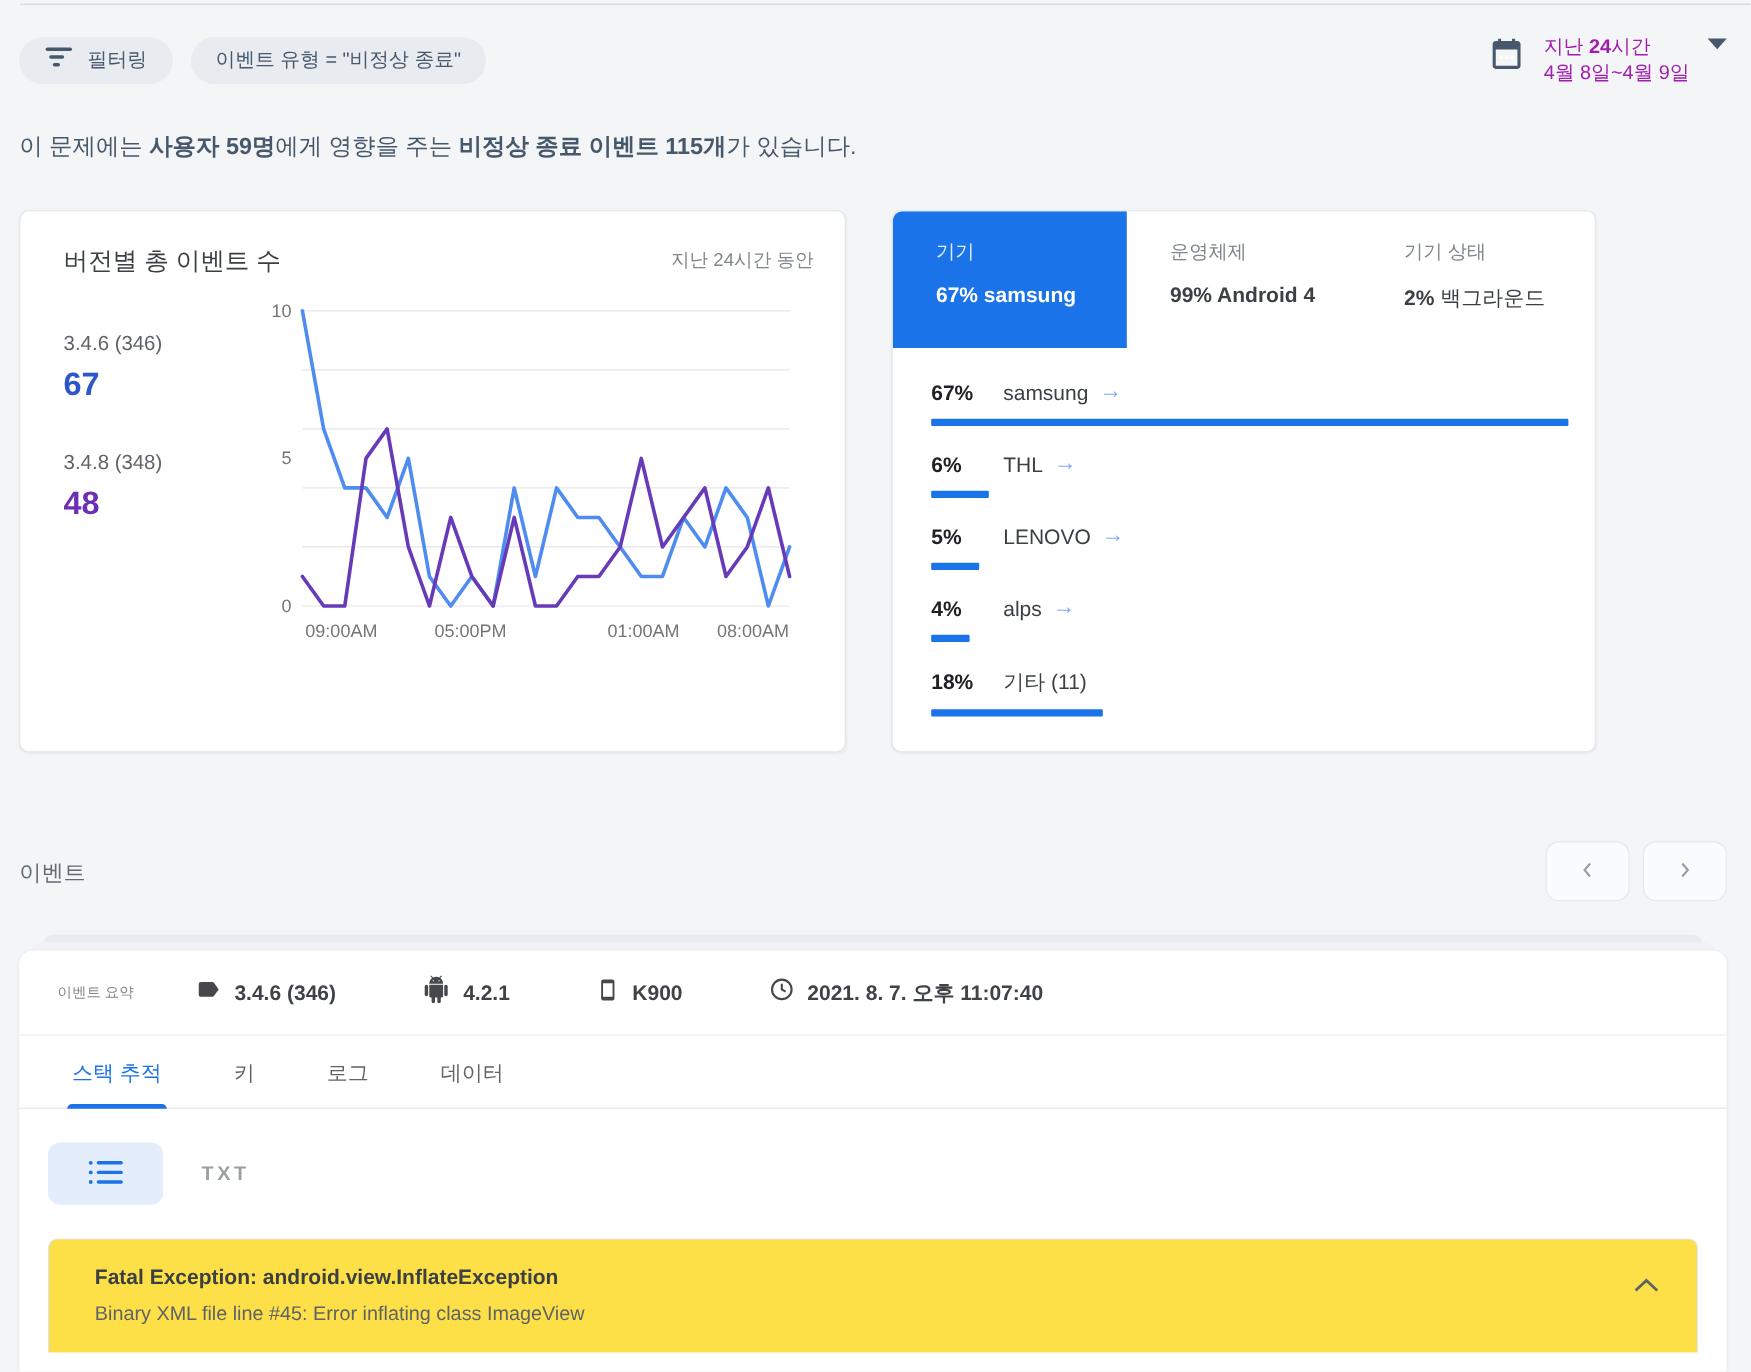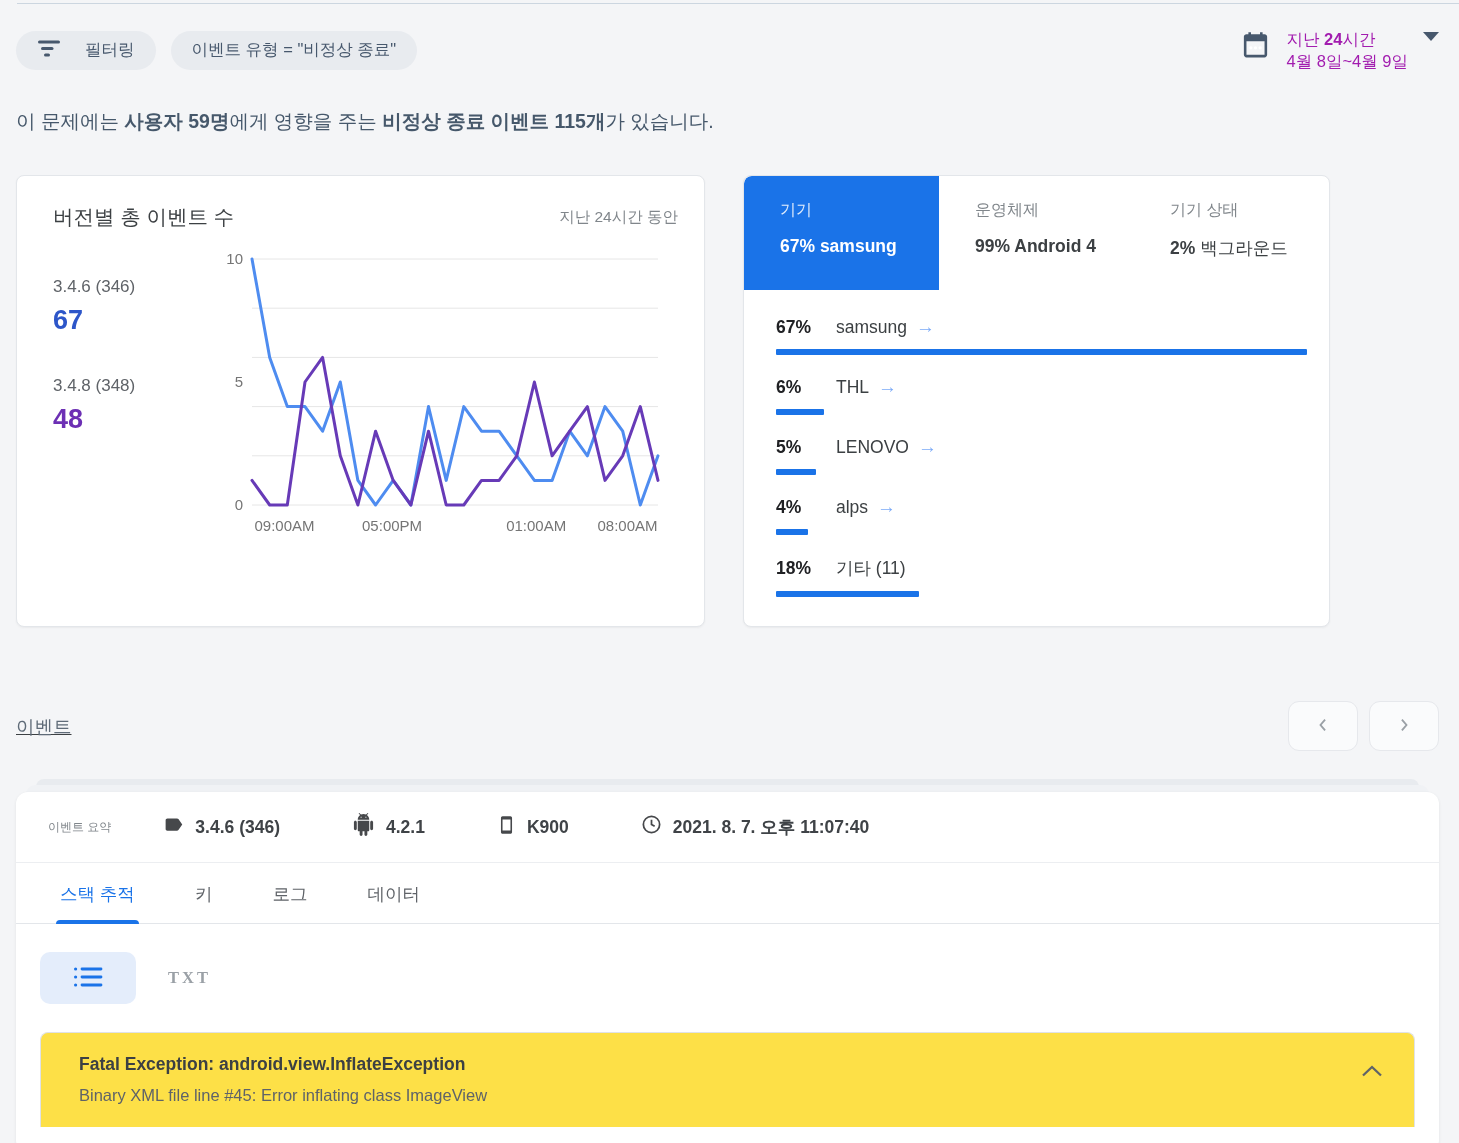--- a/index.html
+++ b/index.html
@@ -7,21 +7,21 @@
   body {
     background:#f4f5f7;
     font-family:"Liberation Sans","DejaVu Sans",sans-serif;
     color:#3c4043; position:relative;
   }
   .top-rule { position:absolute; top:3px; left:17px; right:0; height:1px; background:#ccd6e0; }
 
   
   .filter-bar { display:flex; align-items:center; padding:28px 20px 0 16px; }
   .chip {
-    display:inline-flex; align-items:center; gap:24px; background:#e8ebef;
+    display:inline-flex; align-items:center; gap:12px; background:#e8ebef;
     border-radius:20px; height:39px; padding:0 21px; color:#47586d;
     font-size:16.5px; border:none; cursor:pointer; font-family:inherit;
   }
   .chip + .chip { margin-left:15px; }
   .date-picker { margin-left:auto; display:flex; align-items:flex-start; gap:15px; color:#a21caf; cursor:pointer; }
   .date-lines { font-size:16.5px; line-height:22px; }
   .date-lines b { font-weight:700; }
   .tri-down { width:0; height:0; border-left:8px solid transparent; border-right:8px solid transparent; border-top:9px solid #47586d; margin-top:4px; }
 
   
@@ -55,21 +55,21 @@
   .device-list { padding:26px 22px 0 32px; }
   .device-row { margin-bottom:21px; }
   .device-row-top { display:flex; align-items:center; font-size:17.5px; }
   .device-pct { width:60px; font-weight:700; color:#202124; flex:none; }
   .device-name { color:#3c4043; cursor:pointer; }
   .device-arrow { color:#7baaf7; margin-left:9px; font-size:19px; cursor:pointer; }
   .device-bar-track { margin-top:11px; }
   .device-bar { height:6px; background:#1a73e8; border-radius:1px; }
 
   
-  .events-header { display:flex; align-items:center; margin:74px 20px 0 16px;text-decoration:underline; }
+  .events-header { display:flex; align-items:center; margin:74px 20px 0 16px; }
   .events-title { font-size:18.5px; color:#5f6b78; }
   .nav-buttons { margin-left:auto; display:flex; gap:11px; }
   .nav-btn {
     width:70px; height:50px; background:#fafbfc; border:1px solid #e6e8ec;
     border-radius:11px; display:flex; align-items:center; justify-content:center; cursor:pointer;
   }
 
   
   .deck { margin:28px 20px 0 16px; }
   .deck-strip.s1 { height:8px; margin:0 20px; background:#e8ebef; border-radius:10px 10px 0 0; }
@@ -80,21 +80,21 @@
   .event-summary-label { color:#80868b; font-size:12px; margin-right:52px; }
   .meta-item { display:flex; align-items:center; gap:11px; margin-right:72px; font-size:17.5px; font-weight:700; color:#3f4347; }
 
   .event-tabs { display:flex; align-items:flex-end; height:61px; padding:0 40px; border-bottom:1px solid #e3e6ea; gap:52px; }
   .event-tab { font-size:17.5px; color:#5f6368; padding:0 4px 17px; position:relative; cursor:pointer; }
   .event-tab.active { color:#1a73e8; }
   .event-tab .indicator { position:absolute; left:0; right:0; bottom:-1px; height:4px; background:#1a73e8; border-radius:4px 4px 0 0; }
 
   .view-toggle { display:flex; align-items:center; padding:28px 0 0 24px; gap:32px; }
   .list-btn { width:96px; height:52px; background:#e4edfb; border:none; border-radius:10px; display:flex; align-items:center; justify-content:center; cursor:pointer; }
-  .txt-btn { background:none; border:none; color:#9aa0a6; font-weight:700; font-size:16.5px; letter-spacing:3px; font-family:Liberation Serif, serif; cursor:pointer; }
+  .txt-btn { background:none; border:none; color:#9aa0a6; font-weight:700; font-size:16.5px; letter-spacing:3px; font-family:Liberation Sans, sans-serif; cursor:pointer; }
 
   .exception-panel {
     margin:28px 24px 0; background:#fde047; border:1px solid #e0e2e6; border-bottom:none;
     border-radius:8px 8px 0 0; padding:21px 30px 22px 38px; display:flex; align-items:flex-start; cursor:pointer;
   }
   .exc-title { font-size:17.5px; font-weight:700; color:#3c4043; }
   .exc-subtitle { font-size:16.5px; color:#5f6368; margin-top:11px; }
   .exc-chevron { margin-left:auto; padding-top:10px; }
 
   

